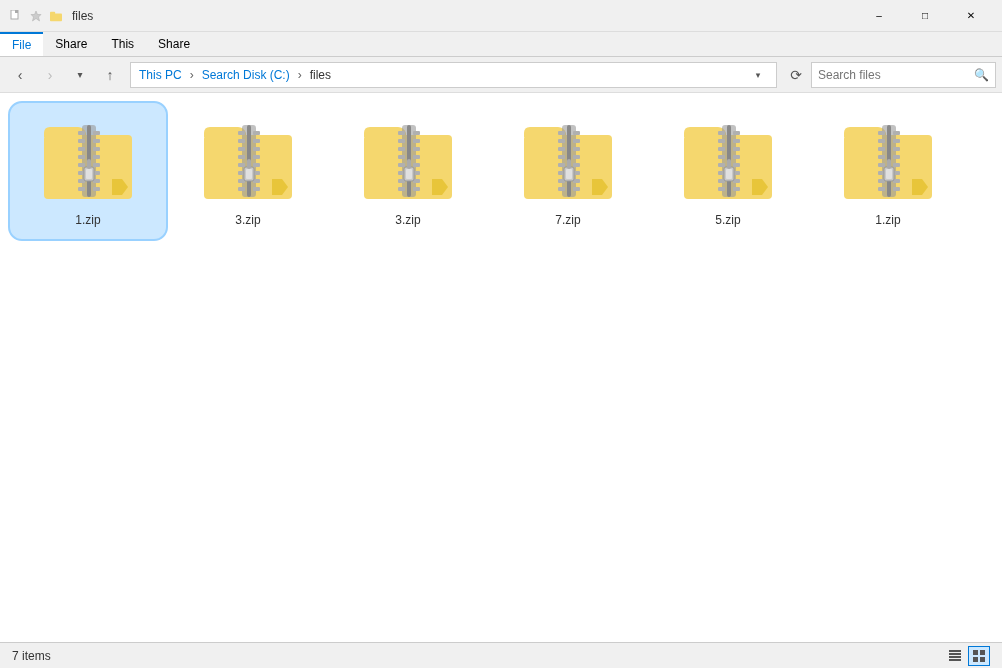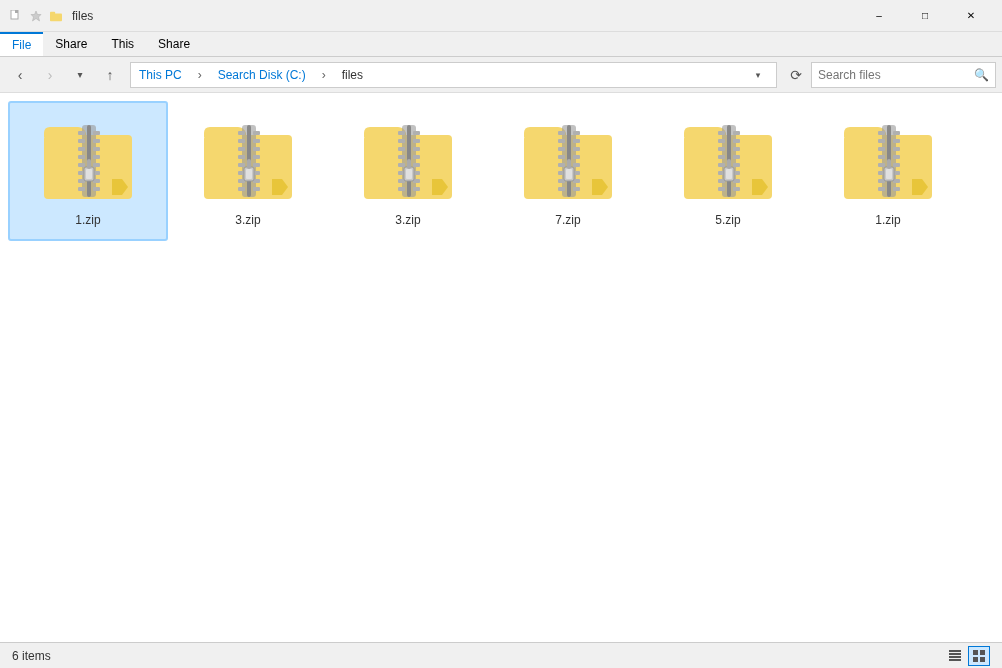--- a/index.html
+++ b/index.html
@@ -17,35 +17,35 @@
     
     .ribbon { background: #f0f0f0; border-bottom: 1px solid #ccc; }
     .ribbon-tabs { display: flex; height: 24px; }
     .ribbon-tab { padding: 4px 12px; font-size: 12px; cursor: pointer; border: none; background: none; }
     .ribbon-tab.active { background: #fff; border-top: 2px solid #0078d7; color: #0078d7; font-weight: 400; }
 
     
     .toolbar { height: 36px; background: #f0f0f0; display: flex; align-items: center; padding: 0 6px; gap: 2px; border-bottom: 1px solid #ddd; }
     .nav-btn { width: 28px; height: 26px; display: flex; align-items: center; justify-content: center; cursor: pointer; border-radius: 2px; border: none; background: transparent; font-size: 14px; color: #555; }
     .nav-btn.disabled { color: #bbb; cursor: default; }
-    .breadcrumb { flex: 1; height: 26px; background: #fff; border: 1px solid #ccc; display: flex; align-items: center; padding: 0 8px; font-size: 12px; gap: 16px; margin: 0 4px; cursor: text; }
+    .breadcrumb { flex: 1; height: 26px; background: #fff; border: 1px solid #ccc; display: flex; align-items: center; padding: 0 8px; font-size: 12px; gap: 8px; margin: 0 4px; cursor: text; }
     .breadcrumb-sep { color: #666; }
     .breadcrumb-link { color: #0078d7; cursor: pointer; }
     .breadcrumb-current { color: #333; font-weight: 500; }
     .refresh-btn { width: 26px; height: 26px; display: flex; align-items: center; justify-content: center; cursor: pointer; border: none; background: transparent; font-size: 14px; color: #555; }
     .search-box { width: 185px; height: 26px; border: 1px solid #ccc; display: flex; align-items: center; padding: 0 6px; background: #fff; }
     .search-box input { border: none; outline: none; font-size: 12px; flex: 1; background: transparent; color: #a16207; }
     .search-icon-btn { cursor: pointer; color: #666; font-size: 12px; }
 
     
     .content-area { flex: 1; display: flex; overflow: hidden; }
     .file-grid { flex: 1; padding: 8px; display: flex; flex-wrap: wrap; align-content: flex-start; gap: 0; overflow-y: auto; background: #fff; }
 
     
-    .file-item { width: 160px; height: 140px; display: flex; flex-direction: column; align-items: center; justify-content: flex-start; padding: 8px; cursor: pointer; border: 2px solid transparent; border-radius: 3px; }
+    .file-item { width: 160px; height: 140px; display: flex; flex-direction: column; align-items: center; justify-content: flex-start; padding: 8px; cursor: pointer; border: 2px solid transparent; border-radius: 14px; }
     .file-item.selected { background: #cce8ff; border-color: #99d1ff; }
     .file-icon { width: 96px; height: 96px; position: relative; margin-bottom: 6px; }
     .file-name { font-size: 12px; color: #333; text-align: center; word-break: break-word; }
 
     
     .status-bar { height: 26px; background: #f0f0f0; border-top: 1px solid #ccc; display: flex; align-items: center; padding: 0 12px; justify-content: space-between; }
     .status-text { font-size: 12px; color: #333; }
     .view-buttons { display: flex; gap: 2px; }
     .view-btn { width: 22px; height: 20px; display: flex; align-items: center; justify-content: center; cursor: pointer; border: 1px solid transparent; font-size: 11px; color: #555; }
     .view-btn.active { border-color: #0078d7; background: #cce8ff; }
@@ -340,21 +340,21 @@
     <rect x="44" y="56" width="10" height="14" rx="2" fill="#C8C8C8" stroke="#999" stroke-width="1"></rect>
     <rect x="46" y="58" width="6" height="10" rx="1" fill="#E0E0E0"></rect>
     <rect x="47" y="48" width="4" height="10" rx="2" fill="#AAA"></rect>
   </svg></div>
         <span class="file-name">1.zip</span>
       </div>
     </div>
 </div>
 
 <div class="status-bar">
-  <span class="status-text">6 items</span>
+  <span class="status-text">7 items</span>
   <div class="view-buttons">
     <div class="view-btn" title="Details">
       <svg width="14" height="14" viewBox="0 0 14 14">
           <rect x="1" y="1" width="12" height="2" fill="#555"></rect>
           <rect x="1" y="4" width="12" height="2" fill="#555"></rect>
           <rect x="1" y="7" width="12" height="2" fill="#555"></rect>
           <rect x="1" y="10" width="12" height="2" fill="#555"></rect>
         </svg>
     </div>
     <div class="view-btn active" title="Large Icons">

